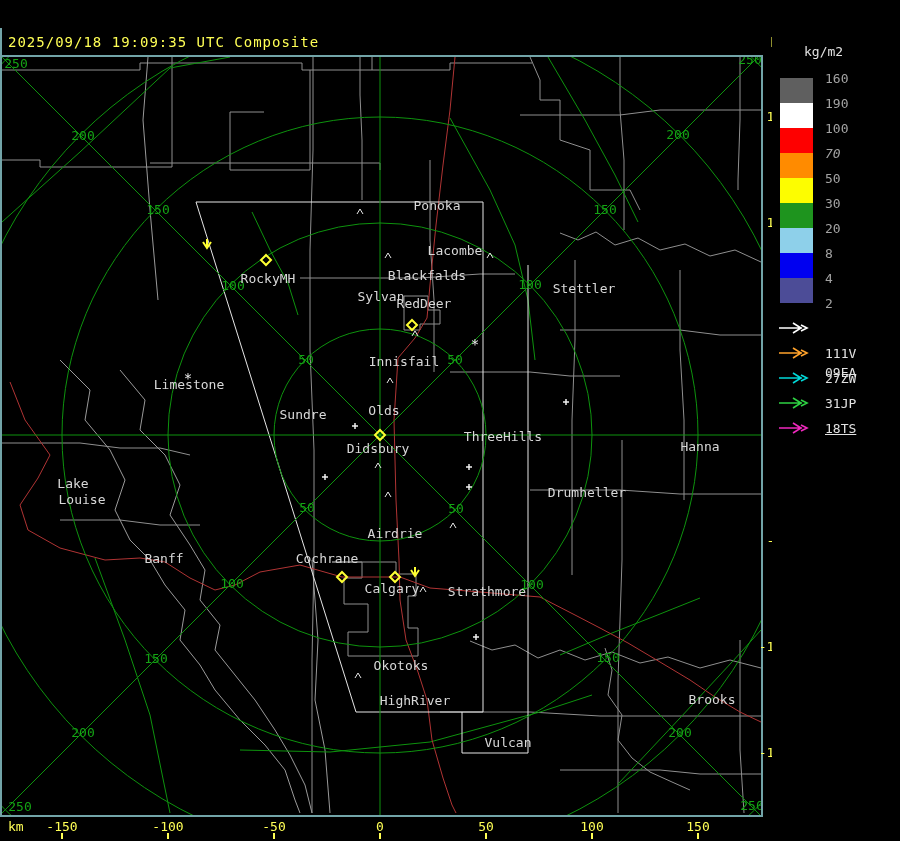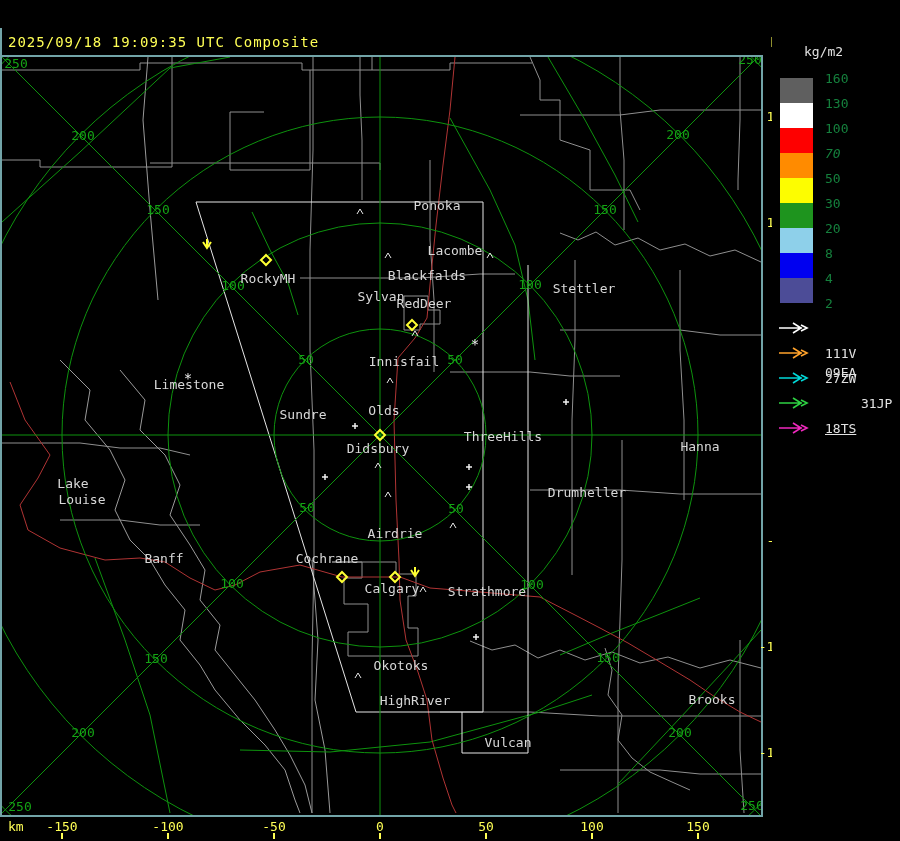--- a/index.html
+++ b/index.html
@@ -16,21 +16,21 @@
   .mapframe svg{display:block;}
   .yaxis .lab{position:absolute;width:32px;text-align:right;color:#ffff55;font-size:13px;}
   .yaxis .tick{position:absolute;width:10px;height:2px;background:#ffff55;}
   .xaxis .lab{position:absolute;width:48px;text-align:center;color:#ffff55;font-size:13px;}
   .xaxis .tick{position:absolute;width:2px;height:6px;background:#ffff55;}
   .xkm{position:absolute;left:8px;top:819px;color:#ffff55;font-size:13px;}
   .divider{position:absolute;left:797px;top:28px;width:3px;height:813px;background:#72a4a8;}
   .legend{position:absolute;left:772px;top:28px;width:102px;height:813px;background:#000;padding-left:8px;}
   .legend .unit{position:absolute;left:32px;top:16px;color:#e2e2e2;font-size:13px;}
   .legend .block{position:absolute;left:8px;width:33px;height:25px;}
-  .legend .blab{position:absolute;left:53px;color:#15803d;font-size:13px;}
+  .legend .blab{position:absolute;left:53px;color:#a3a3a3;font-size:13px;}
   .legend .arrow{position:absolute;left:6px;width:36px;height:14px;}
   .legend .alab{position:absolute;left:53px;color:#e2e2e2;font-size:13px;}
 </style>
 </head>
 <body>
 
 <div class="screen">
 
 
   <div class="leftedge"></div>
@@ -236,21 +236,21 @@
       <div class="tick" style="left: 697px; top: 833px;"></div>
     </div>
   <div class="xkm">km</div>
 
   <div class="legend">
     <div class="unit">kg/m2</div>
     <div id="legendblocks">
         <div class="block" style="top: 50px; background: rgb(95, 95, 95);"></div>
         <div class="blab" style="top: 43px;">160</div>
         <div class="block" style="top: 75px; background: rgb(255, 255, 255);"></div>
-        <div class="blab" style="top: 68px;">130</div>
+        <div class="blab" style="top: 68px;">190</div>
         <div class="block" style="top: 100px; background: rgb(254, 0, 0);"></div>
         <div class="blab" style="top: 93px;">100</div>
         <div class="block" style="top: 125px; background: rgb(255, 139, 0);"></div>
         <div class="blab" style="top: 118px; font-style: italic;">70</div>
         <div class="block" style="top: 150px; background: rgb(253, 253, 0);"></div>
         <div class="blab" style="top: 143px;">50</div>
         <div class="block" style="top: 175px; background: rgb(30, 148, 30);"></div>
         <div class="blab" style="top: 168px;">30</div>
         <div class="block" style="top: 200px; background: rgb(142, 208, 234);"></div>
         <div class="blab" style="top: 193px;">20</div>
@@ -269,21 +269,21 @@
           <path d="M1,7 H24 M15,2 L23,7 L15,12 M23,4 L29,7 L23,10" stroke="#ffa22b" stroke-width="1.6" fill="none"></path>
         </svg>
         <div class="alab" style="top: 318px;">111V</div>
         <svg class="arrow" viewBox="0 0 36 14" style="top: 343px;">
           <path d="M1,7 H24 M15,2 L23,7 L15,12 M23,4 L29,7 L23,10" stroke="#00d8d8" stroke-width="1.6" fill="none"></path>
         </svg>
         <div class="alab" style="top: 343px;">27ZW</div>
         <svg class="arrow" viewBox="0 0 36 14" style="top: 368px;">
           <path d="M1,7 H24 M15,2 L23,7 L15,12 M23,4 L29,7 L23,10" stroke="#2ed143" stroke-width="1.6" fill="none"></path>
         </svg>
-        <div class="alab" style="top: 368px; margin-left: 36px;">31JP</div>
+        <div class="alab" style="top: 368px;">31JP</div>
         <svg class="arrow" viewBox="0 0 36 14" style="top: 393px;">
           <path d="M1,7 H24 M15,2 L23,7 L15,12 M23,4 L29,7 L23,10" stroke="#ef29bd" stroke-width="1.6" fill="none"></path>
         </svg>
         <div class="alab" style="top: 393px; text-decoration: underline;">18TS</div>
       </div>
   </div>
 
 </div>
 
 </body></html>

